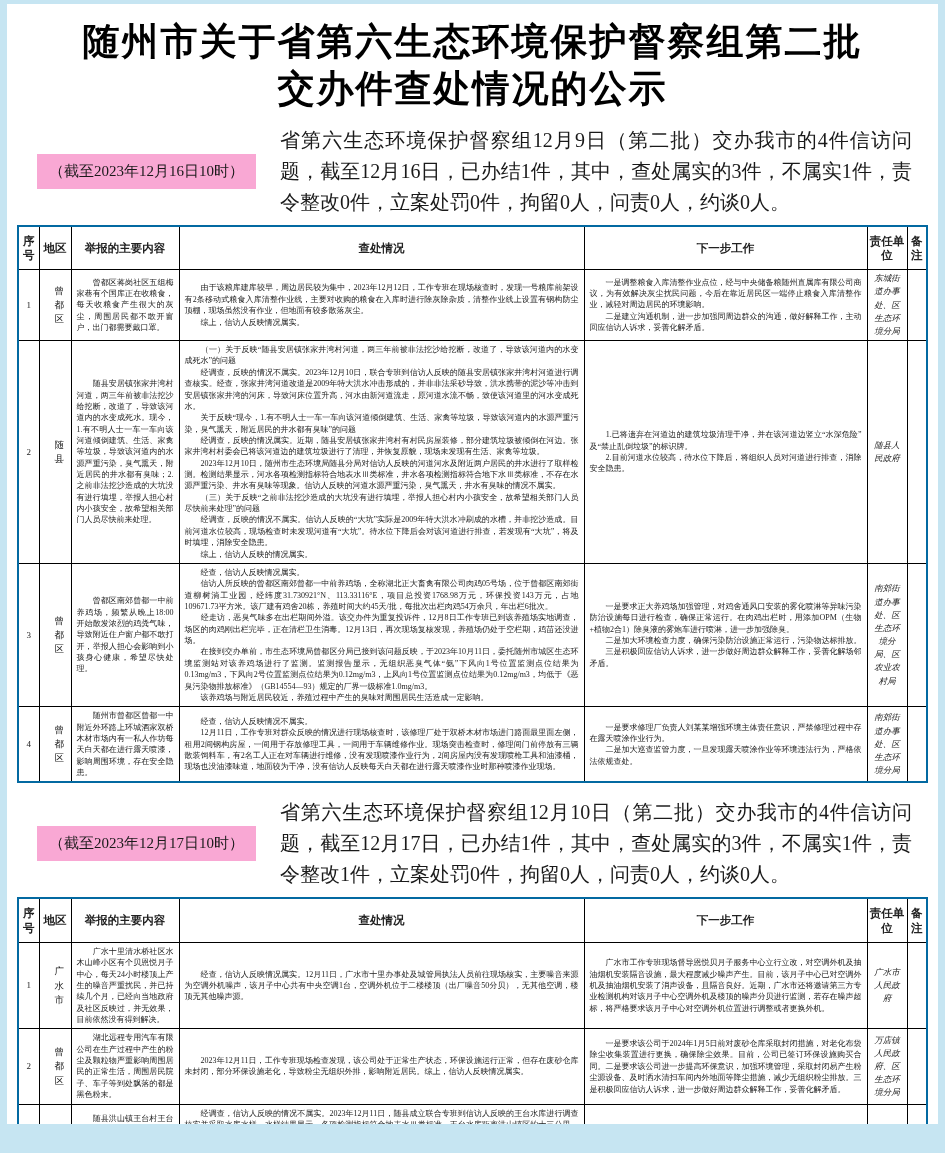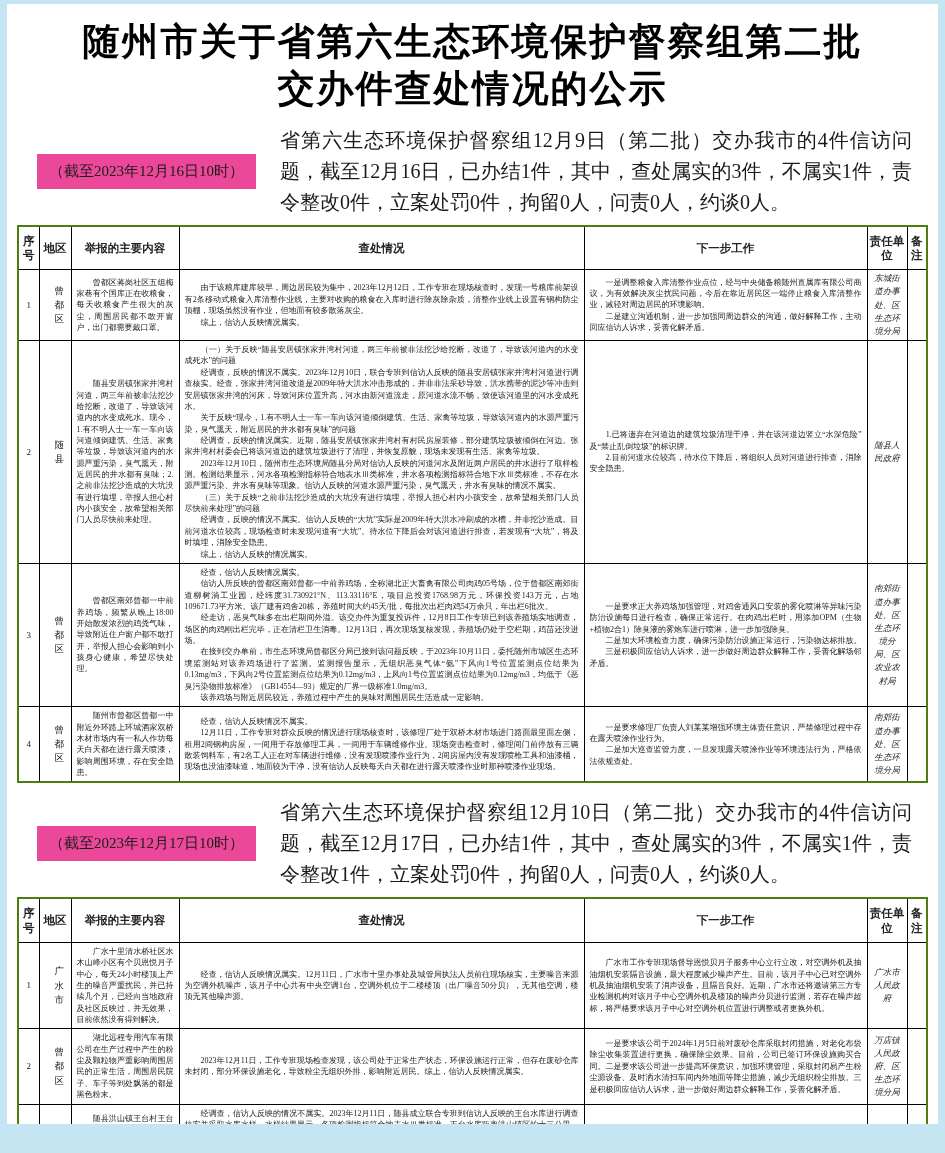--- a/index.html
+++ b/index.html
@@ -28,40 +28,40 @@
     white-space:pre-line;
     font-family:"Liberation Serif", serif;
   }
   .section-head {
     display:flex;
     align-items:center;
     margin:8px 26px 7px 30px;
     gap:24px;
   }
   .section-label {
-    background:#ec4899;
+    background:#f9a8d4;
     padding:8px 12px;
     font-size:15px;
     white-space:nowrap;
     color:#1a1a1a;
     flex:0 0 auto;
   }
   .section-intro {
     flex:1;
     font-size:20px;
     line-height:1.55;
     text-align:justify;
     color:#1a1a1a;
   }
   table.tbl {
     border-collapse:collapse;
     table-layout:fixed;
     width:909px;
     margin:4px auto 0 auto;
-    border:2px solid #4d7c0f;
+    border:2px solid #0369a1;
   }
   .tbl th, .tbl td {
     border:1px solid #000;
     color:#222;
     vertical-align:middle;
     box-sizing:border-box;
     overflow:hidden;
   }
   .tbl th {
     font-size:11.5px;

